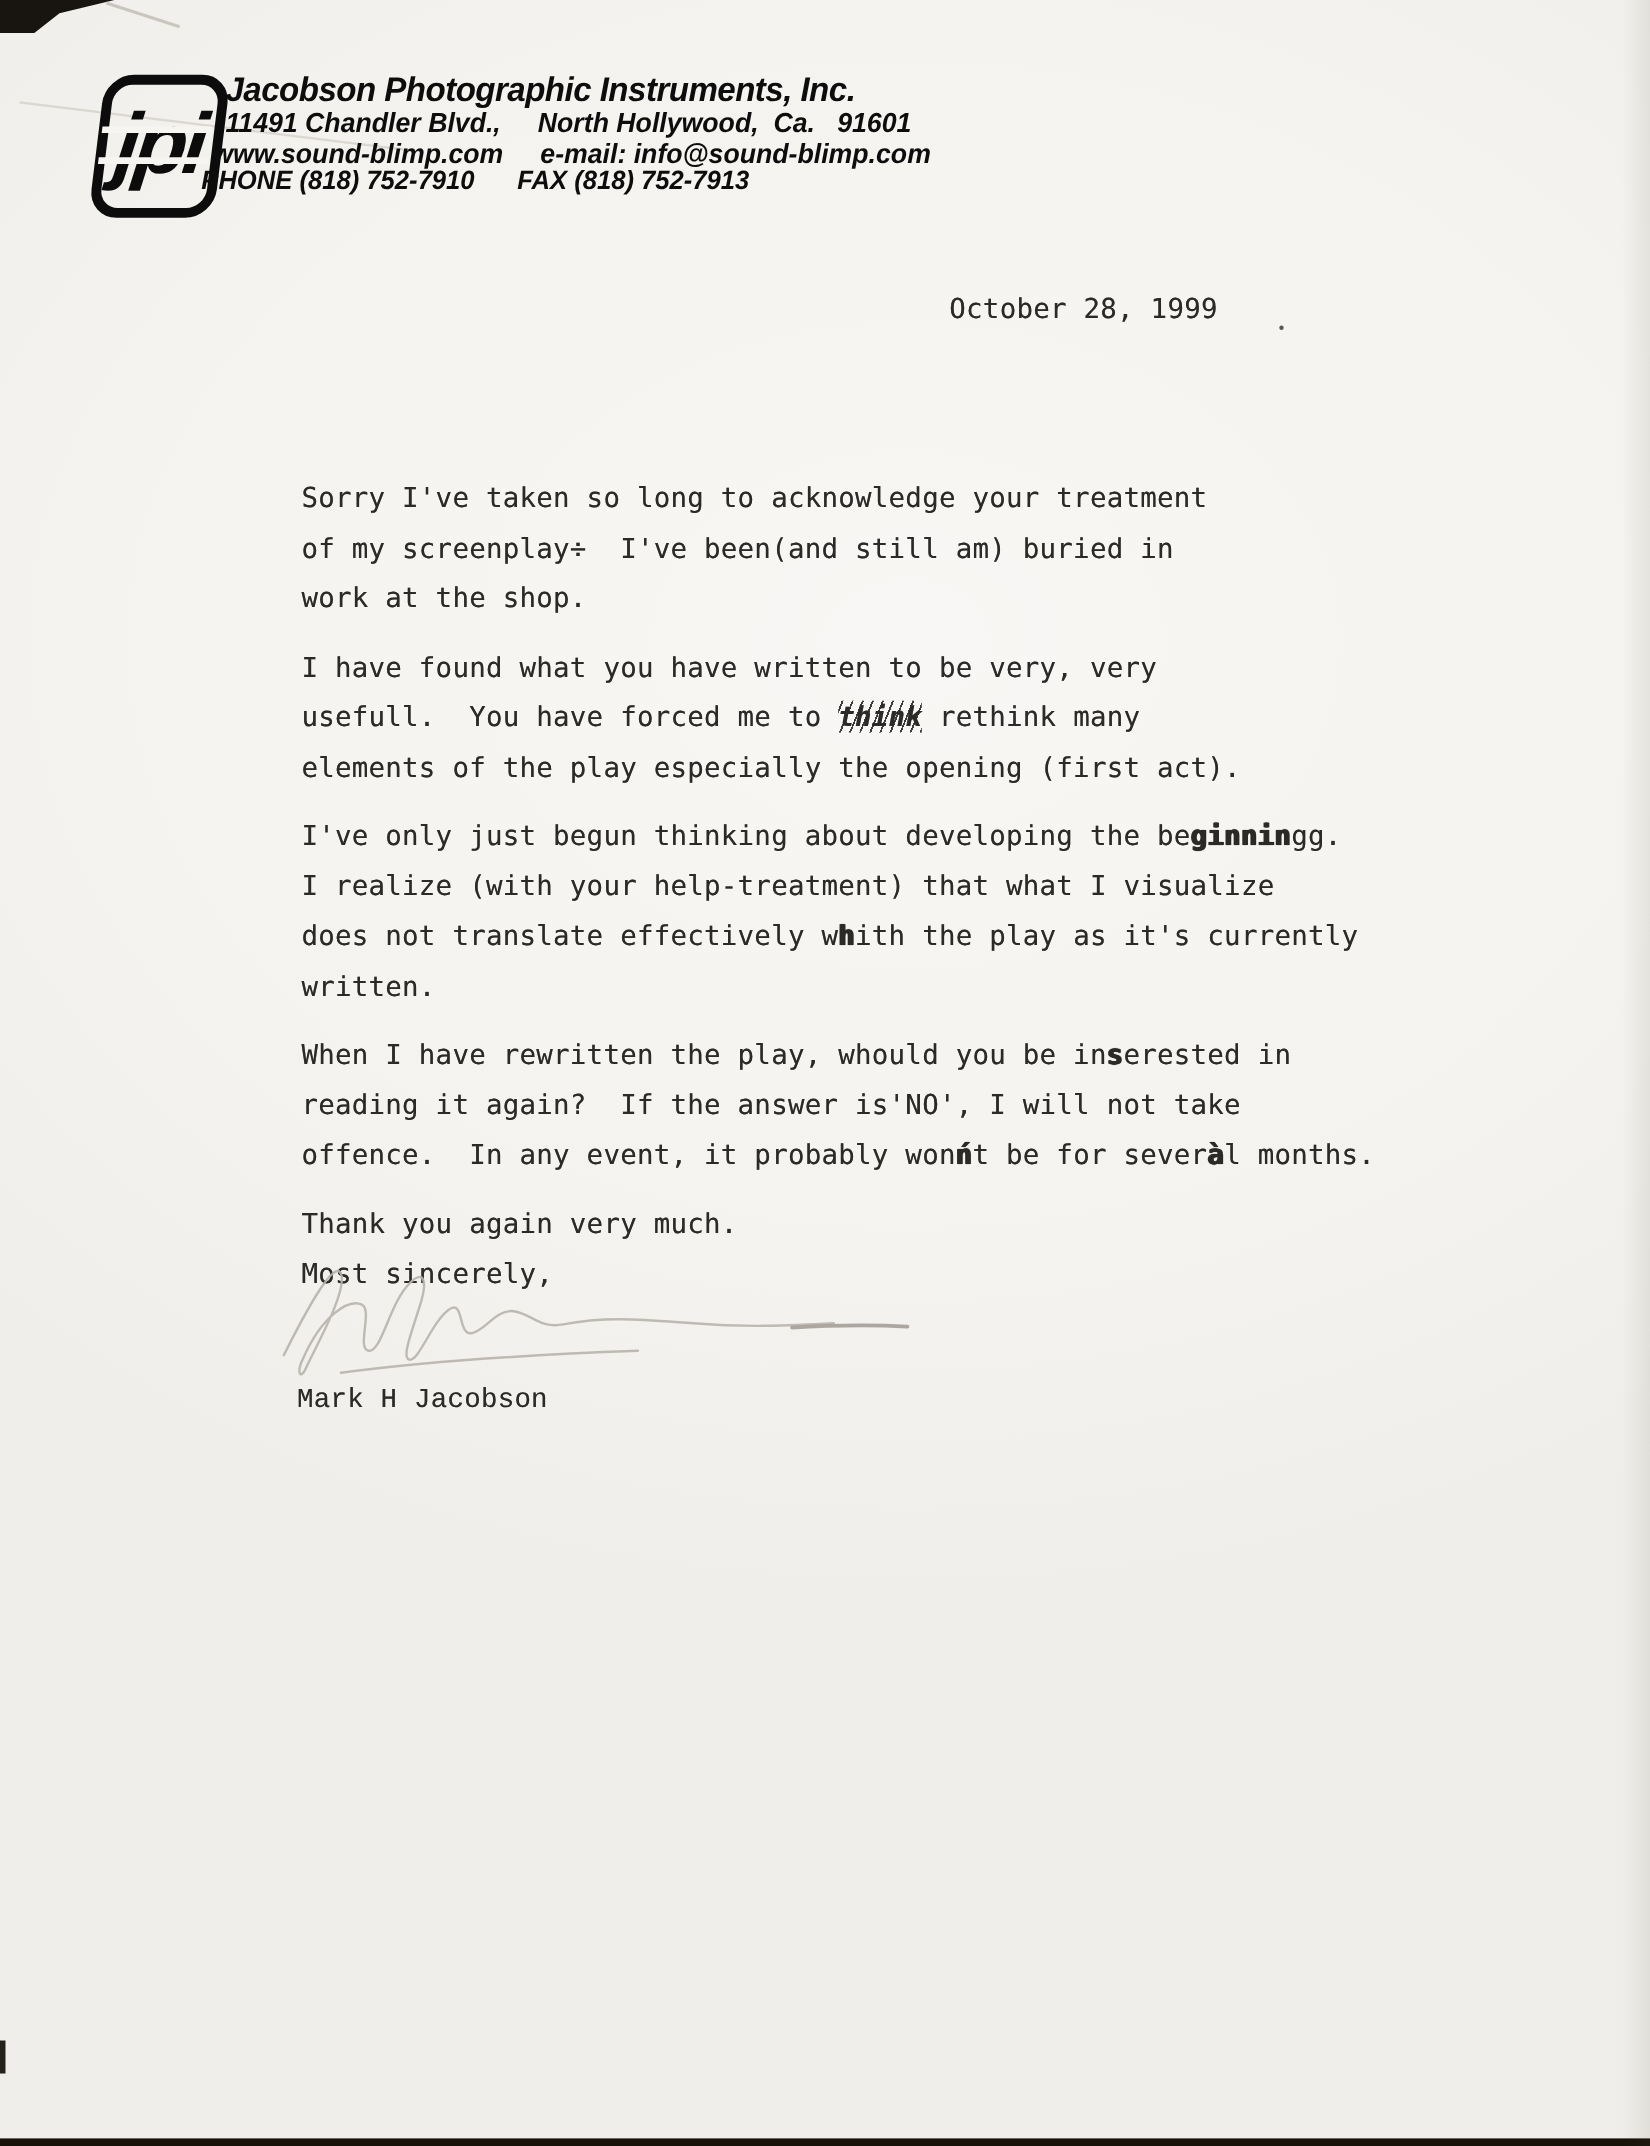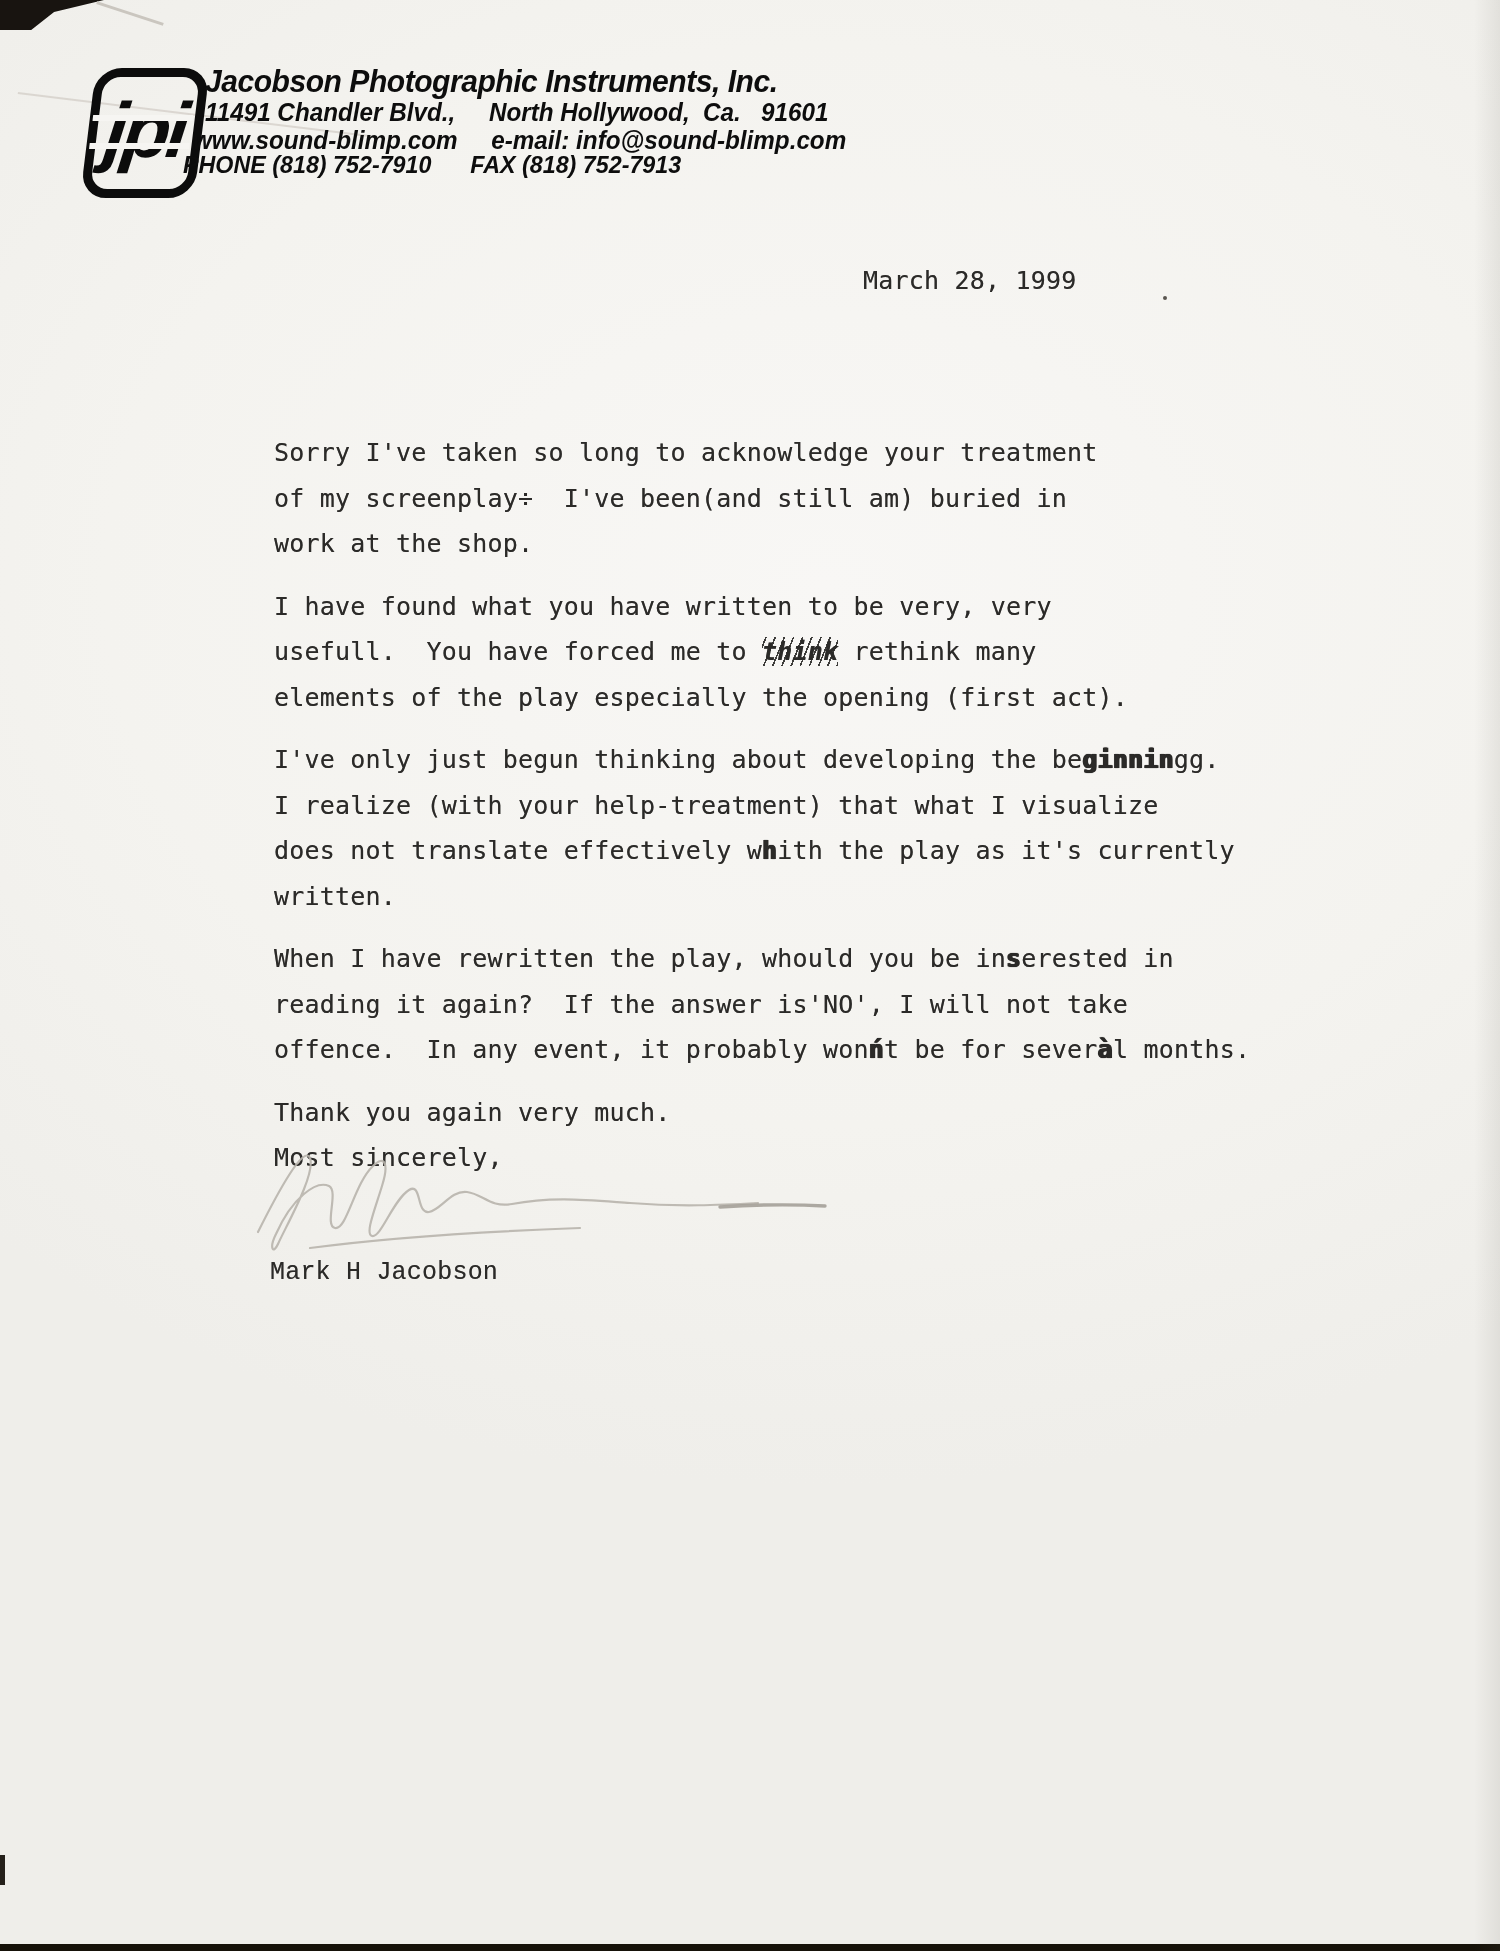--- a/index.html
+++ b/index.html
@@ -65,21 +65,21 @@
   <div class="logo-box">
     <span class="logo-text">jpi</span>
     <span class="logo-stripe" style="top:38px;"></span>
     <span class="logo-stripe" style="top:66px;"></span>
   </div>
   <div class="lh lh-company">Jacobson Photographic Instruments, Inc.</div>
   <div class="lh lh-addr">11491 Chandler Blvd.,     North Hollywood,  Ca.   91601</div>
   <div class="lh lh-web">www.sound-blimp.com     e-mail: info@sound-blimp.com</div>
   <div class="lh lh-phone">PHONE (818) 752-7910      FAX (818) 752-7913</div>
 
-  <div class="typed date">March 28, 1999</div>
+  <div class="typed date">October 28, 1999</div>
 
 
   <div class="typed body-block" id="letter-body"><div class="para"><div class="line"><span>Sorry I've taken so long to acknowledge your treatment</span></div><div class="line"><span>of my screenplay÷  I've been(and still am) buried in</span></div><div class="line"><span>work at the shop.</span></div></div><div class="para"><div class="line"><span>I have found what you have written to be very, very</span></div><div class="line"><span>usefull.  You have forced me to </span><span class="slashed">think</span><span> rethink many</span></div><div class="line"><span>elements of the play especially the opening (first act).</span></div></div><div class="para"><div class="line"><span>I've only just begun thinking about developing the be</span><span class="over">ginnin</span><span>gg.</span></div><div class="line"><span>I realize (with your help-treatment) that what I visualize</span></div><div class="line"><span>does not translate effectively w</span><span class="over">h</span><span>ith the play as it's currently</span></div><div class="line"><span>written.</span></div></div><div class="para"><div class="line"><span>When I have rewritten the play, whould you be in</span><span class="over">s</span><span>erested in</span></div><div class="line"><span>reading it again?  If the answer is'NO', I will not take</span></div><div class="line"><span>offence.  In any event, it probably won</span><span class="over">ń</span><span>t be for sever</span><span class="over">à</span><span>l months.</span></div></div><div class="para"><div class="line"><span>Thank you again very much.</span></div><div class="line"><span>Most sincerely,</span></div></div></div>
 
   <svg class="signature" viewBox="0 0 620 150">
     <g fill="none" stroke="#b9b5ad" stroke-width="2.2" stroke-linecap="round" opacity="0.9">
       <path d="M8,104 C28,64 54,16 60,30 C66,46 36,98 28,116 C23,127 19,120 26,106 C42,70 66,52 79,58 C89,63 74,98 85,100 C97,102 104,56 123,38 C135,26 139,36 132,58 C124,84 115,106 122,108 C131,110 143,72 159,62 C172,54 166,86 179,84 C191,82 201,62 217,64 C233,66 240,80 262,76 C302,68 338,72 380,75 C430,79 470,77 508,75"></path>
       <path d="M60,120 C120,112 220,104 330,100"></path>
     </g>
     <path d="M470,79 C500,77 540,76 575,78" fill="none" stroke="#a4a098" stroke-width="3.4" stroke-linecap="round" opacity="0.9"></path>

